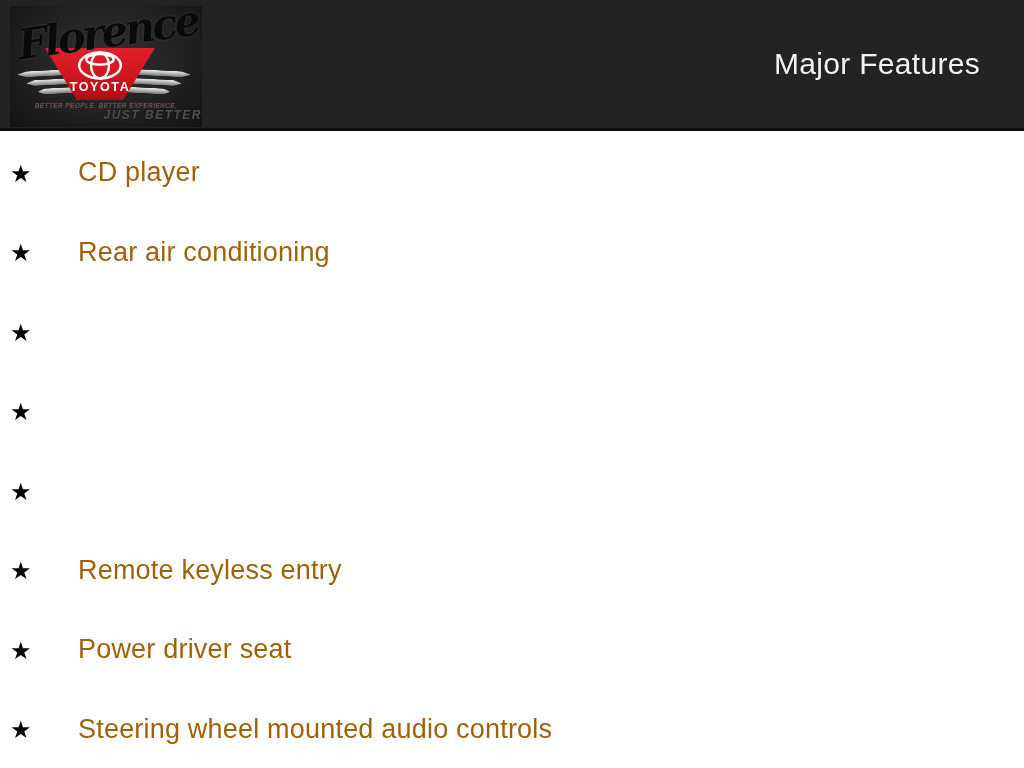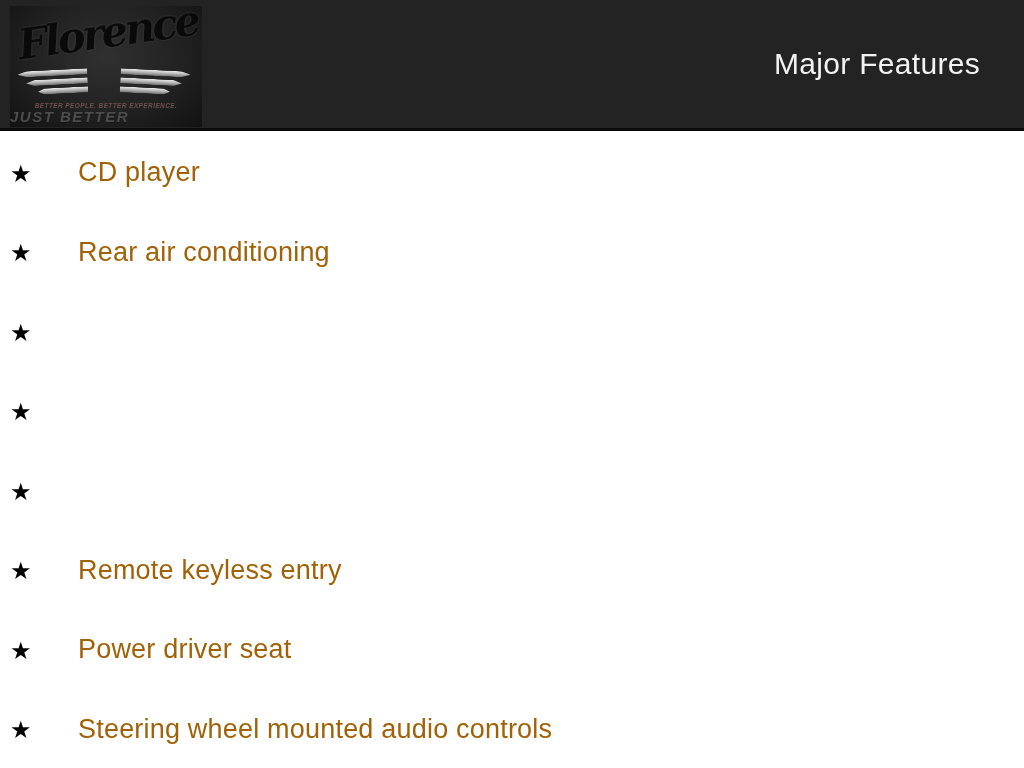--- a/index.html
+++ b/index.html
@@ -112,22 +112,22 @@
     font-weight: bold;
     font-style: italic;
     letter-spacing: 0.4px;
     color: #6e5050;
   }
   .tag-large {
     position: absolute;
     z-index: 2;
     left: 0; right: 0;
     top: 102px;
-    text-align: left;
-    font-size: 15px;
+    text-align: right;
+    font-size: 12px;
     font-weight: bold;
     font-style: italic;
     letter-spacing: 1.5px;
     color: #4d4d4d;
     text-shadow: 0 1px 0 #161616;
   }
 
   
   .features {
     list-style: none;
@@ -167,20 +167,28 @@
           <i></i>
           <i></i>
           <i></i>
         </div>
       <div class="wing wing-right">
           <i></i>
           <i></i>
           <i></i>
         </div>
 
+      <div class="badge">
+        <svg width="46" height="29" viewBox="-32 -20 64 40">
+          <ellipse cx="0" cy="0" rx="29" ry="18" fill="none" stroke="#ffffff" stroke-width="3.4"></ellipse>
+          <ellipse cx="0" cy="0" rx="12.5" ry="18" fill="none" stroke="#ffffff" stroke-width="3.4"></ellipse>
+          <ellipse cx="0" cy="-8.5" rx="19" ry="7.2" fill="none" stroke="#ffffff" stroke-width="3.2"></ellipse>
+        </svg>
+        <div class="toyota-wordmark">TOYOTA</div>
+      </div>
 
       <div class="florence">Florence</div>
 
       <div class="tag-small">BETTER PEOPLE. BETTER EXPERIENCE.</div>
       <div class="tag-large">JUST BETTER</div>
     </div>
 
     <h1 class="header-title">Major Features</h1>
   </header>
 

